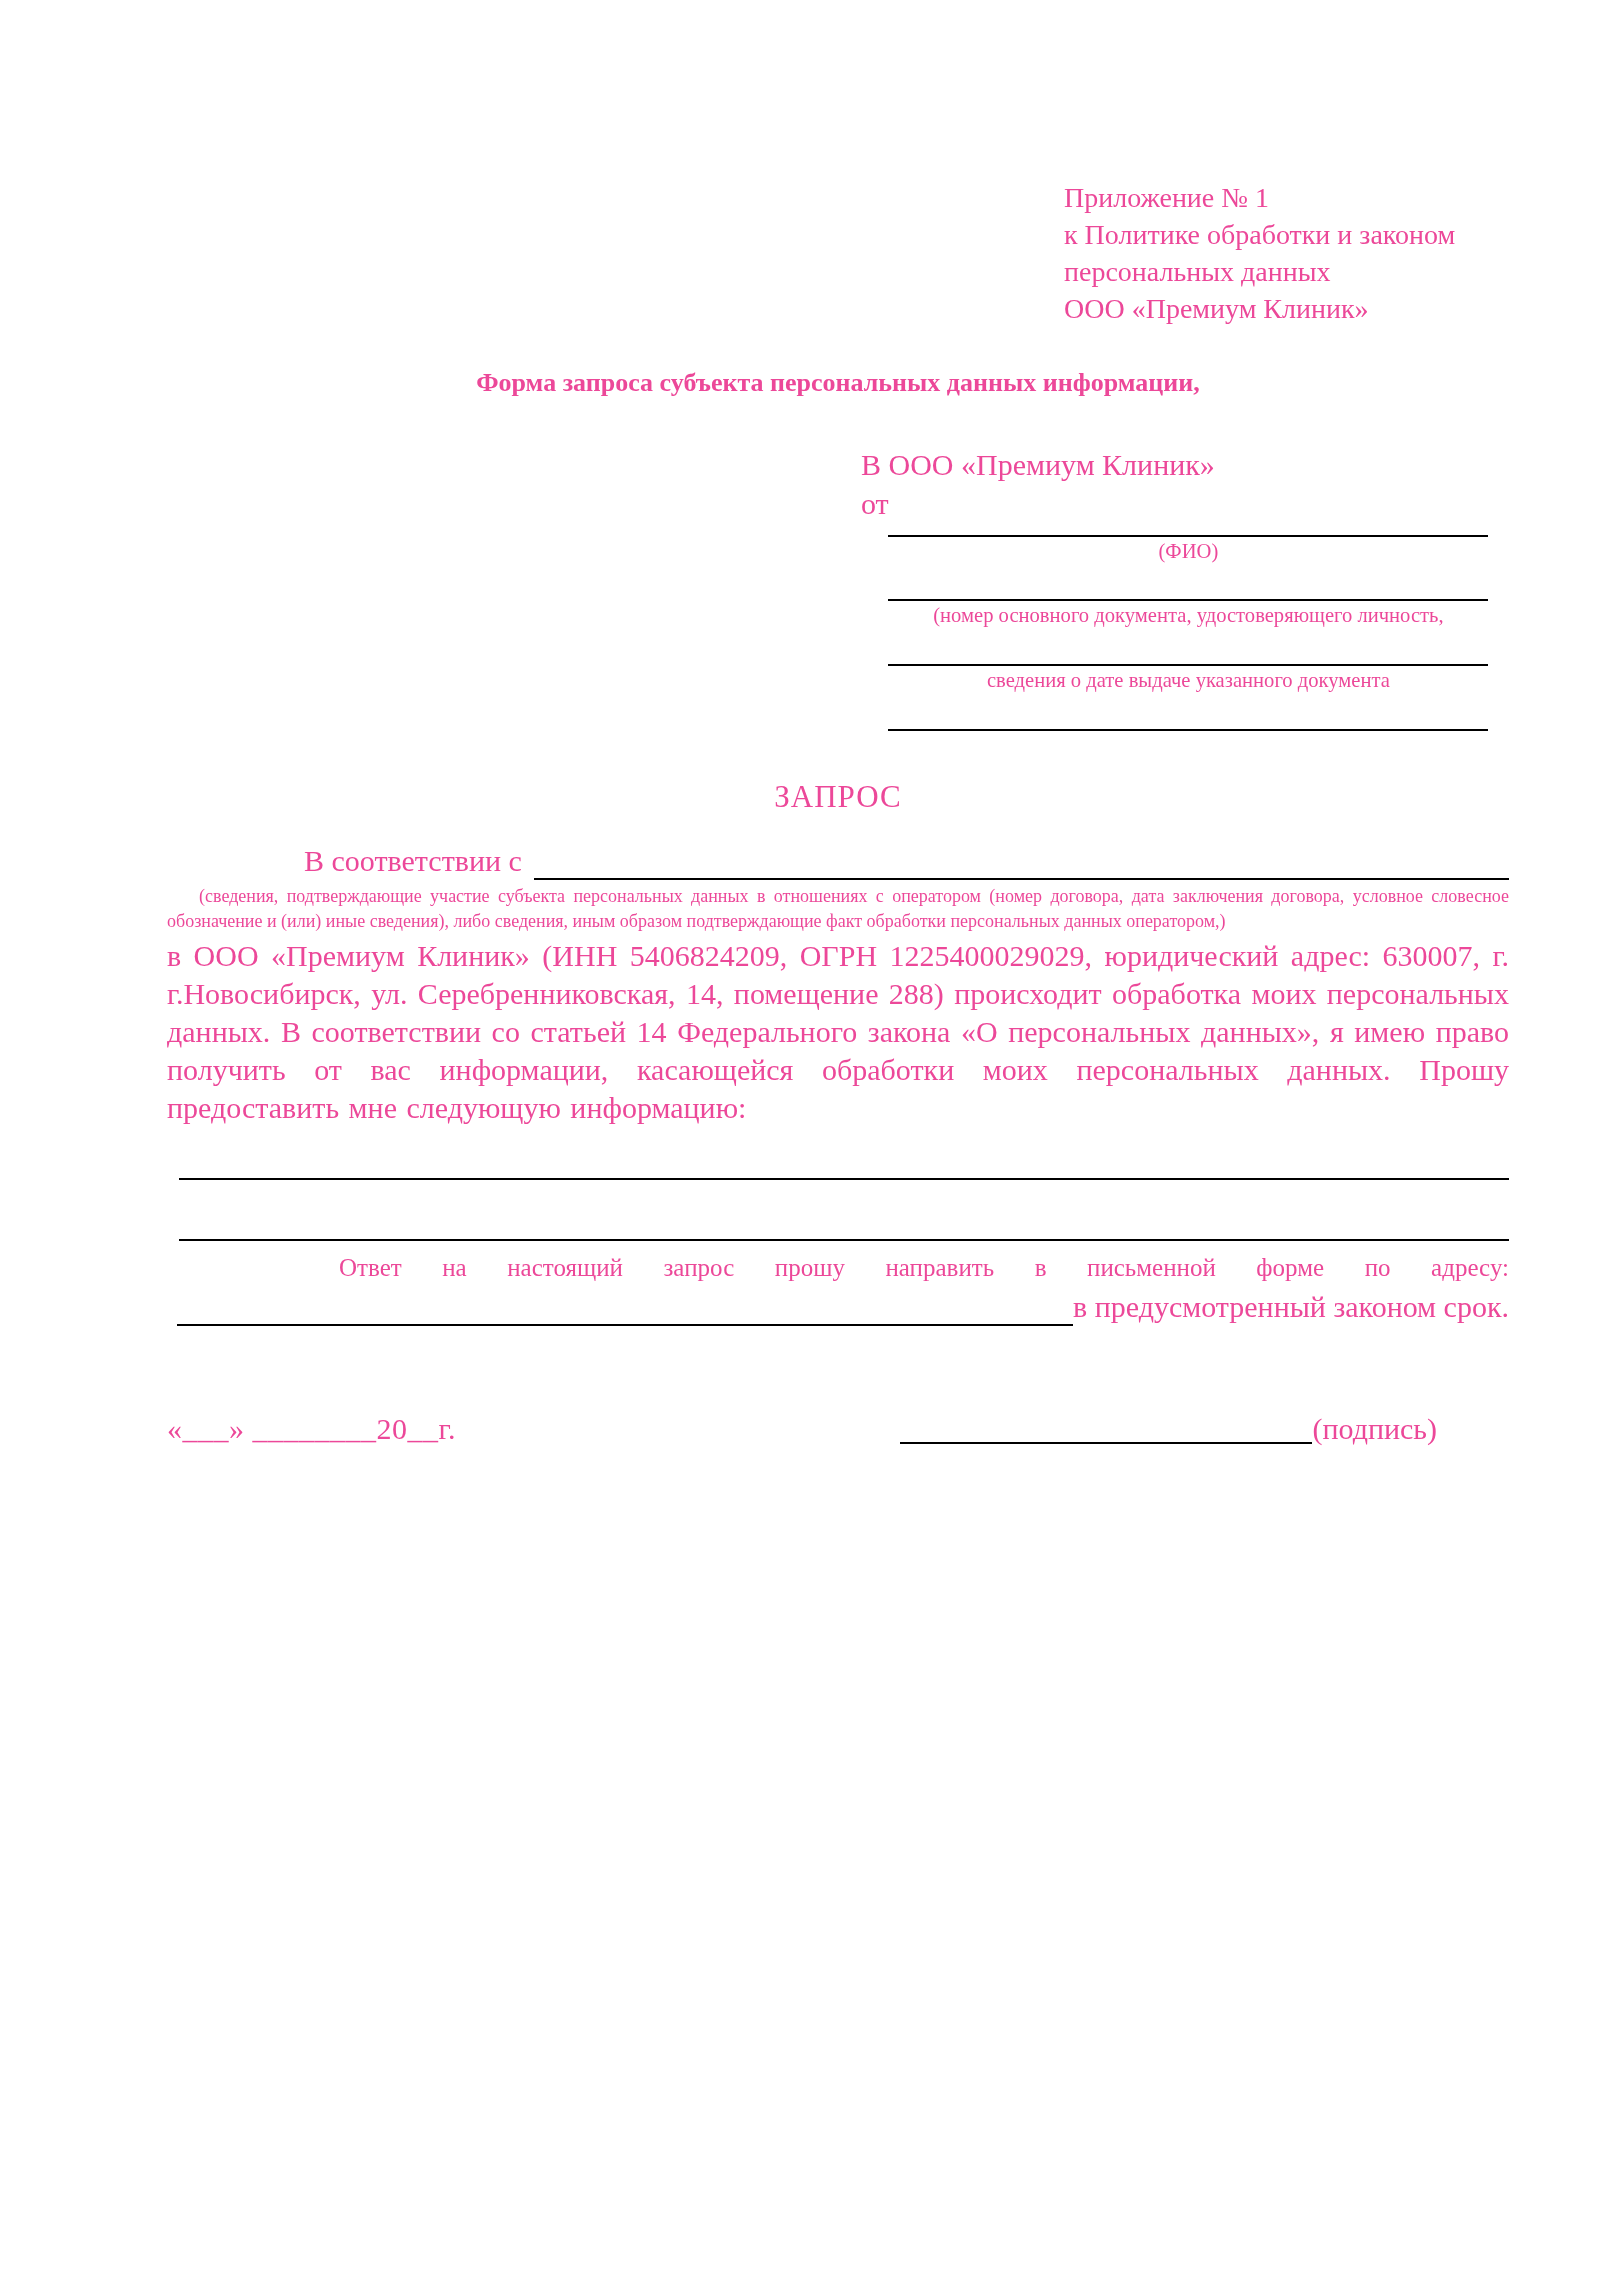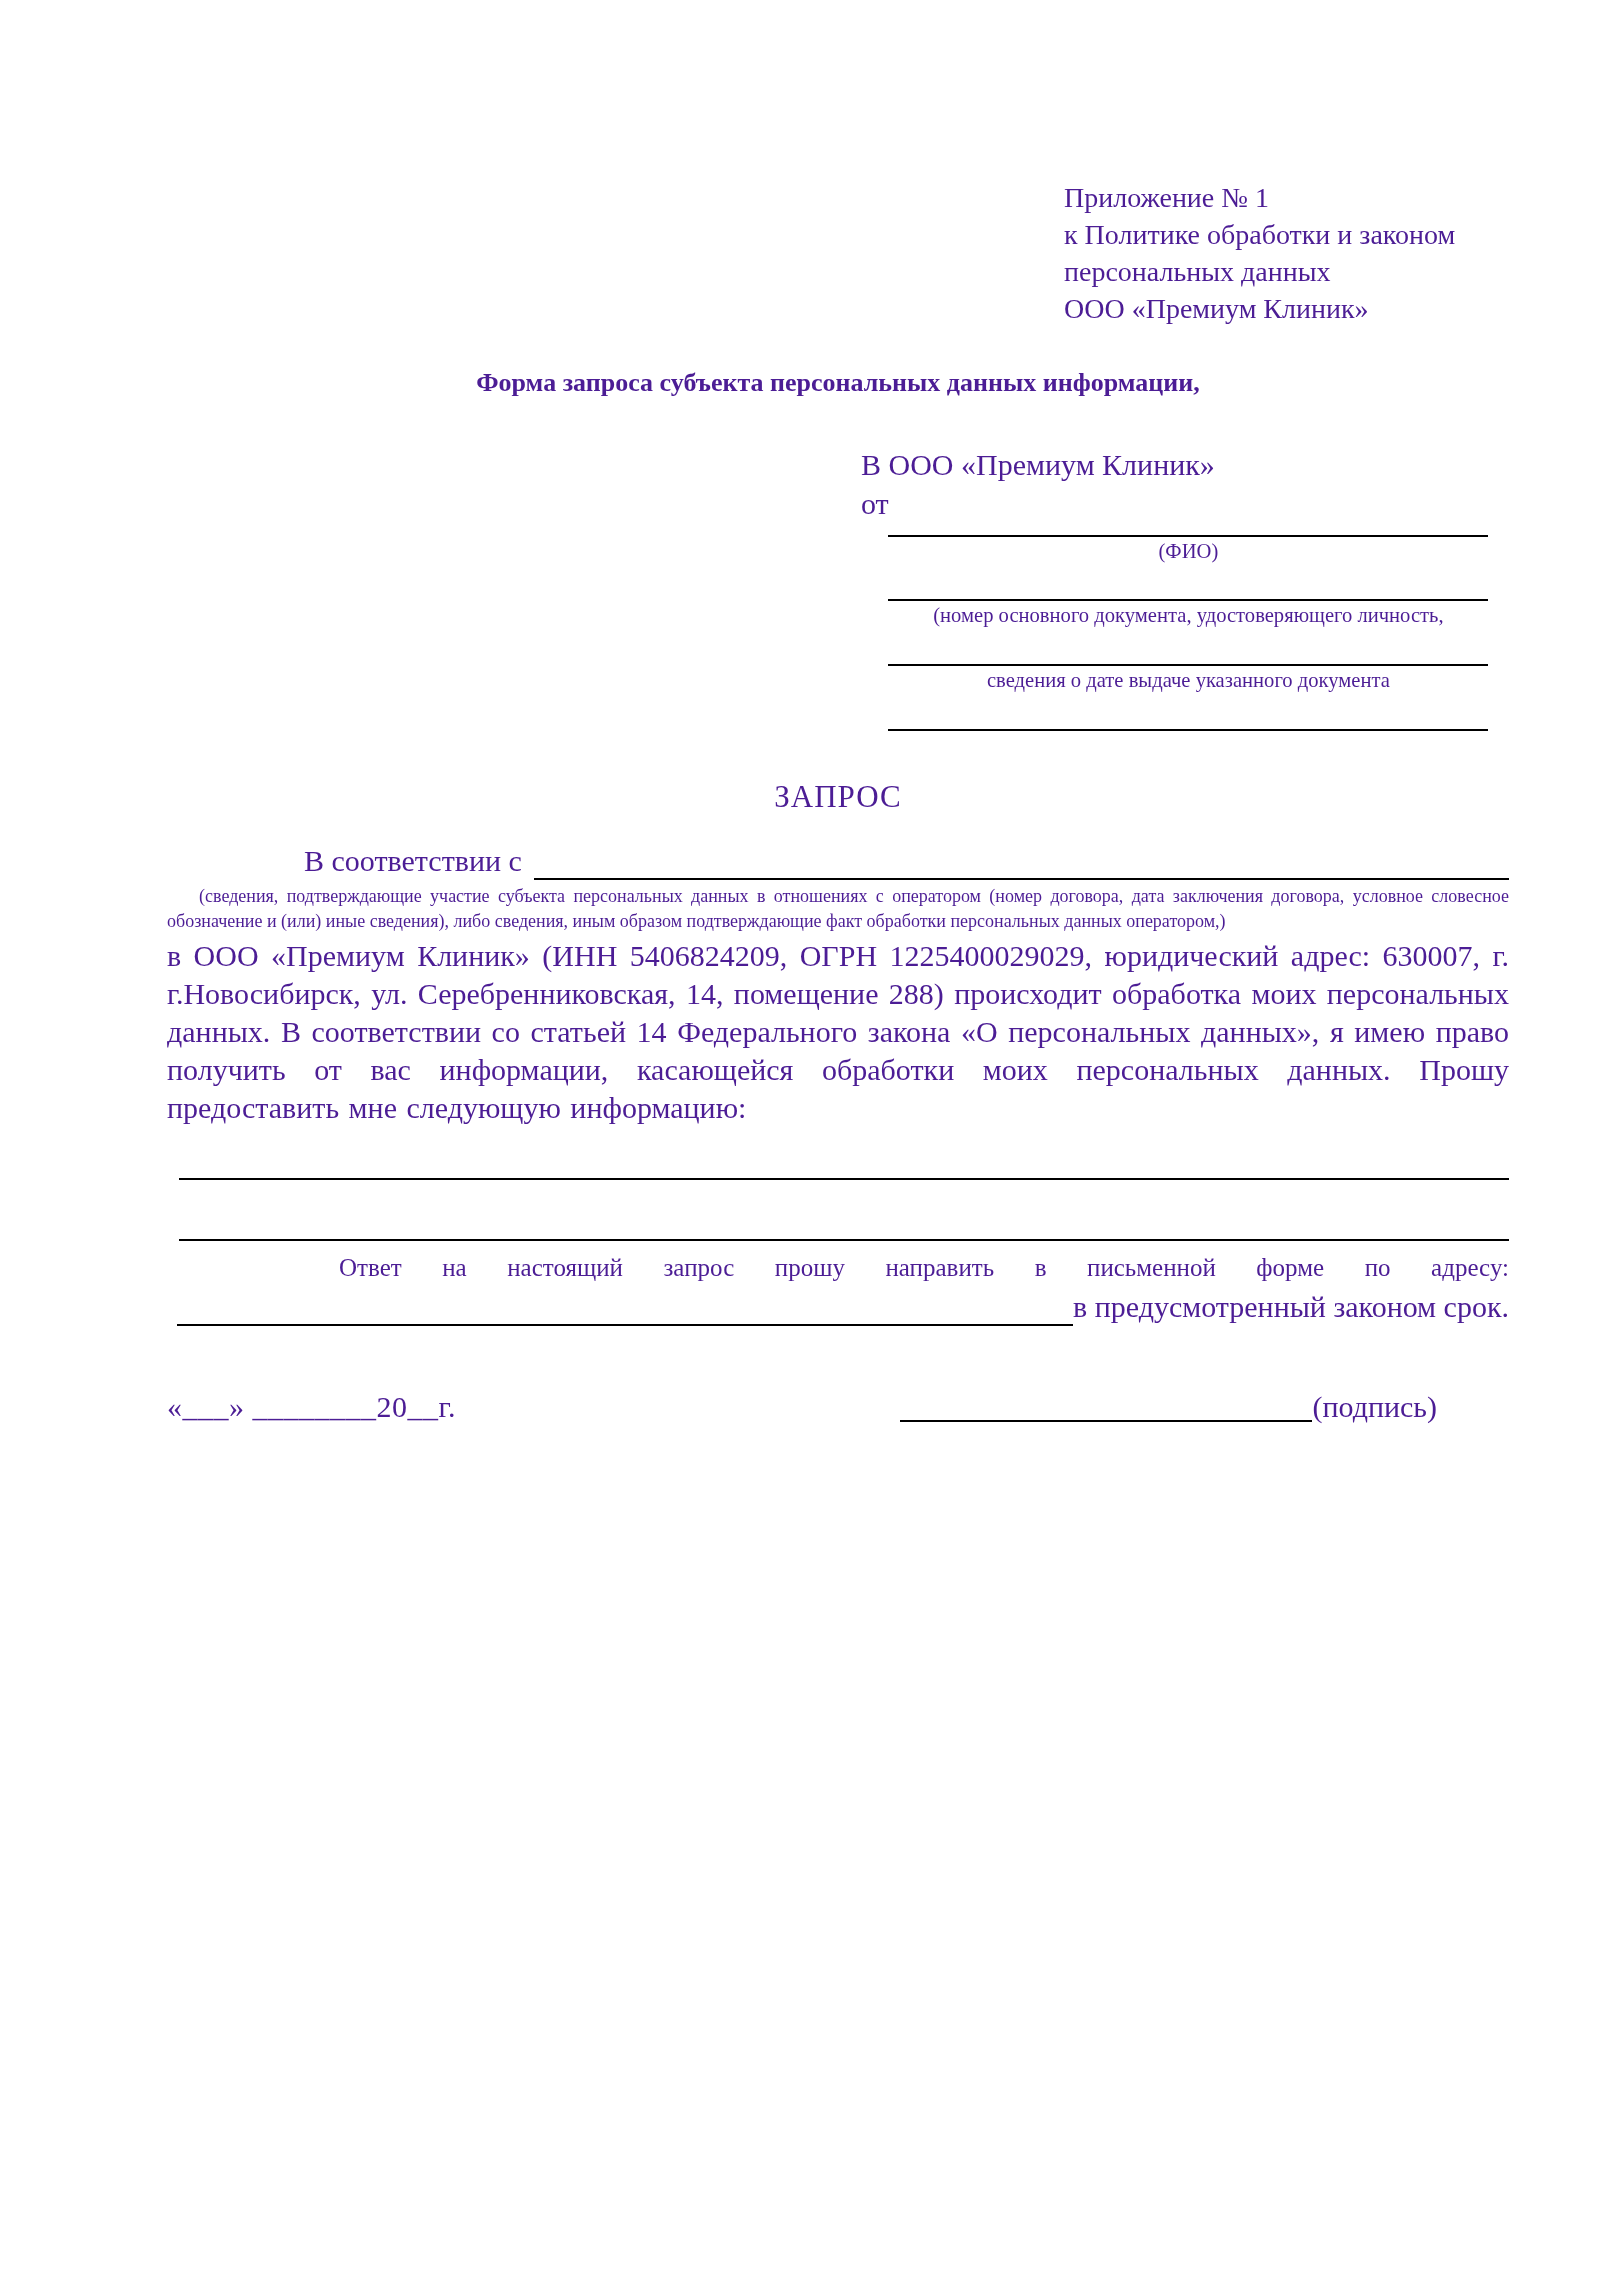--- a/index.html
+++ b/index.html
@@ -2,21 +2,21 @@
 <html><head>
 <meta charset="utf-8">
 <style>
   * { margin: 0; padding: 0; box-sizing: border-box; }
   html, body { background: #ffffff; }
   .page {
     position: relative;
     width: 1621px;
     height: 2294px;
     background: #ffffff;
-    color: #4c1d95;
+    color: #ec4899;
     font-family: "Liberation Serif", "DejaVu Serif", serif;
     overflow: hidden;
   }
   .content {
     padding: 179px 112px 0 167px;
   }
   
   .appendix {
     margin-left: 897px;
     font-size: 28px;
@@ -117,21 +117,21 @@
   }
   .reply-line2 .fill-line {
     flex: 1;
     margin-left: 9.8px;
     border-bottom: 2px solid #000;
     height: 35px;
   }
   .reply-line2 .reply-suffix { white-space: nowrap; }
   
   .footer-row {
-    margin-top: 61px;
+    margin-top: 83px;
     display: flex;
     align-items: flex-end;
     font-size: 30px;
     line-height: 39px;
   }
   .date-blank { white-space: nowrap; letter-spacing: 0.5px; }
   .sig-group {
     margin-left: auto;
     margin-right: 72px;
     display: flex;

